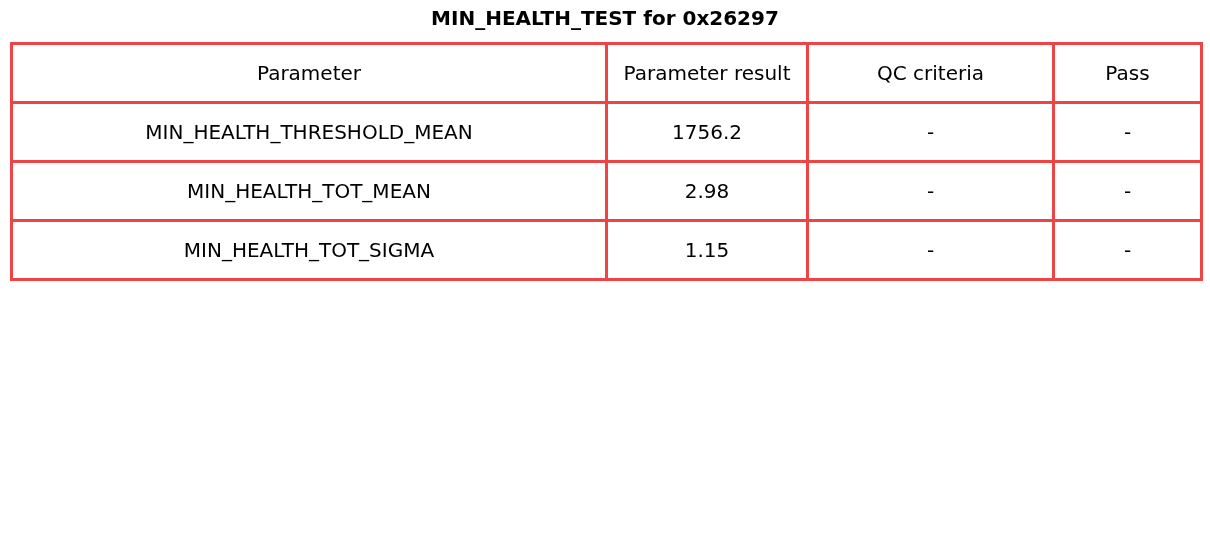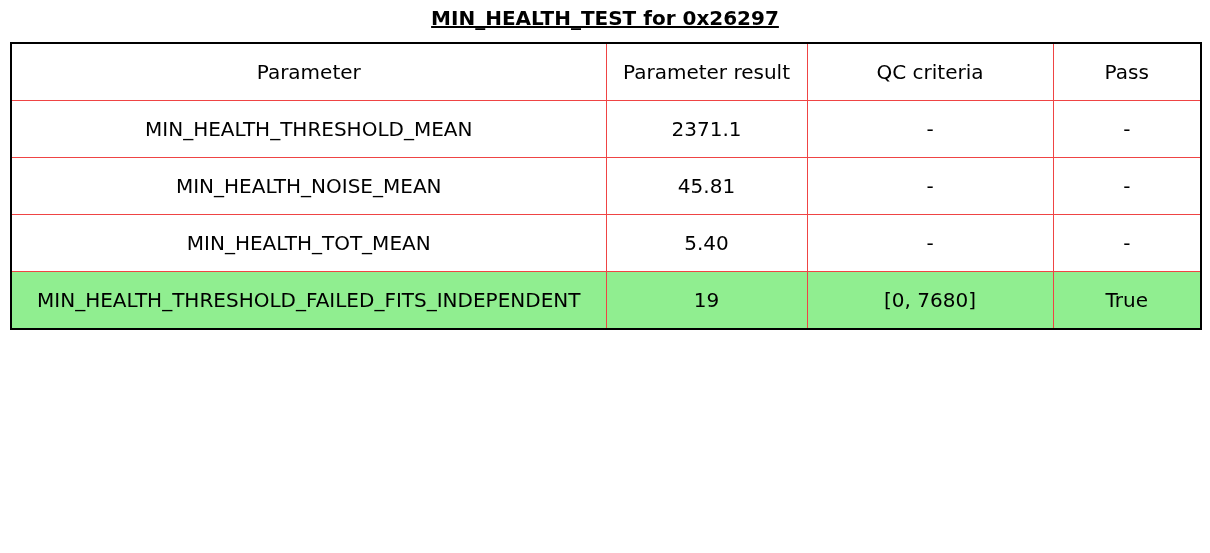--- a/index.html
+++ b/index.html
@@ -20,32 +20,31 @@
     height: 553px;
   }
   .chart-title {
     margin: 6px 0 0 10px;
     width: 1190px;
     text-align: center;
     font-size: 20px;
     font-weight: bold;
     line-height: 24px;
     white-space: nowrap;
-    text-decoration: underline;
   }
   table.qc-table {
     border-collapse: collapse;
     table-layout: fixed;
     width: 1190px;
     margin: 12px 0 0 10px;
     border: 2px solid #000000;
   }
   table.qc-table th,
   table.qc-table td {
-    border: 1px solid #ef4444;
+    border: 3px solid #ef4444;
     height: 49px;
     padding: 16px 4px;
     text-align: center;
     vertical-align: middle;
     font-size: 20px;
     font-weight: normal;
     white-space: nowrap;
     overflow: hidden;
     background: #ffffff;
   }
@@ -71,37 +70,31 @@
       <tr>
         <th>Parameter</th>
         <th>Parameter result</th>
         <th>QC criteria</th>
         <th>Pass</th>
       </tr>
     </thead>
     <tbody>
         <tr>
           <td>MIN_HEALTH_THRESHOLD_MEAN</td>
-          <td>2371.1</td>
-          <td>-</td>
-          <td>-</td>
-        </tr>
-        <tr>
-          <td>MIN_HEALTH_NOISE_MEAN</td>
-          <td>45.81</td>
+          <td>1756.2</td>
           <td>-</td>
           <td>-</td>
         </tr>
         <tr>
           <td>MIN_HEALTH_TOT_MEAN</td>
-          <td>5.40</td>
+          <td>2.98</td>
           <td>-</td>
           <td>-</td>
         </tr>
-        <tr class="highlight">
-          <td>MIN_HEALTH_THRESHOLD_FAILED_FITS_INDEPENDENT</td>
-          <td>19</td>
-          <td>[0, 7680]</td>
-          <td>True</td>
+        <tr>
+          <td>MIN_HEALTH_TOT_SIGMA</td>
+          <td>1.15</td>
+          <td>-</td>
+          <td>-</td>
         </tr>
       </tbody>
   </table>
 </div>
 
 </body></html>

